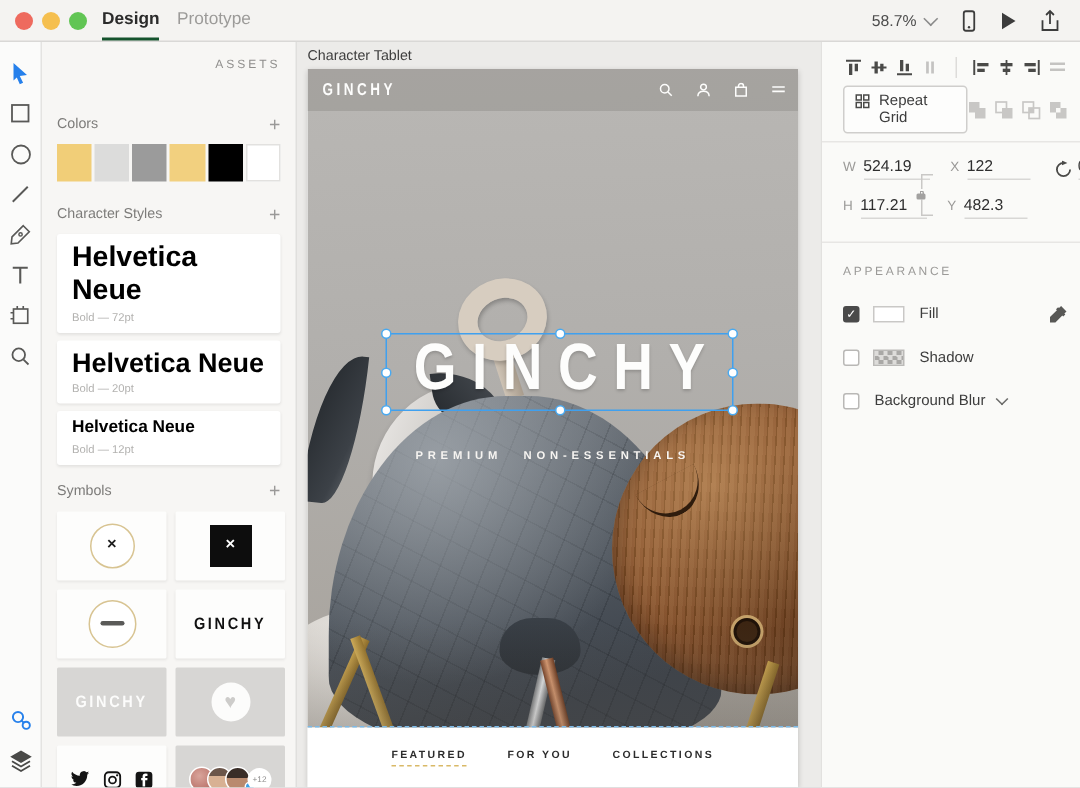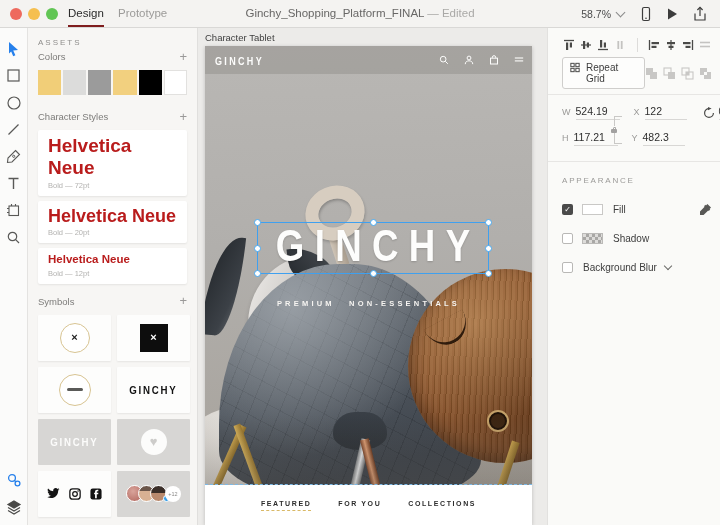--- a/index.html
+++ b/index.html
@@ -6,21 +6,21 @@
   html,body { background:#d8d8d8; }
   #app { position:relative; width:720px; height:525px; background:#ecebe9;
          font-family:"Liberation Sans", sans-serif; overflow:hidden;
          -webkit-font-smoothing:antialiased; }
 
   
   .topbar { position:absolute; left:0; top:0; width:720px; height:28px;
             background:#f4f3f1; border-bottom:1px solid #d9d8d6; z-index:40; }
   .dot { position:absolute; top:8px; width:12px; height:12px; border-radius:50%; }
   .tab { position:absolute; top:0; height:27px; font-size:11.5px; line-height:27px; cursor:default; }
-  .tab.active { color:#2b2b2b; font-weight:400; border-bottom:2px solid #7f1d1d; }
+  .tab.active { color:#2b2b2b; font-weight:700; border-bottom:2px solid #14532d; }
   .tab.inactive { color:#9c9b99; }
   .doc-title { position:absolute; left:50%; transform:translateX(-50%); top:7px;
                font-size:11.5px; color:#686766; white-space:nowrap; }
   .doc-title .sep, .doc-title .status { color:#aaa9a7; }
   .zoom-ctrl { position:absolute; right:96px; top:8px; font-size:10.5px; color:#4c4c4c;
                display:flex; align-items:center; gap:6px; }
   .chev { width:7px; height:7px; border-right:1.4px solid #8a8a8a; border-bottom:1.4px solid #8a8a8a;
           transform:rotate(45deg); margin-top:-3px; }
   .tb-icon { position:absolute; top:6px; width:16px; height:16px; }
 
@@ -29,30 +29,30 @@
               background:#fbfbfa; border-right:1px solid #e4e3e1; z-index:30;
               display:flex; flex-direction:column; align-items:center; padding:12px 0 10px; gap:10px; }
   .tool { width:17px; height:17px; display:flex; align-items:center; justify-content:center; }
   .tool svg { display:block; }
   .rail-spacer { flex:1; }
 
   
   .assets { position:absolute; left:28px; top:28px; width:170px; height:497px;
             background:#f7f6f4; border-right:1px solid #e0dfdd; z-index:20;
             padding:10px 10px 0 10px; }
-  .panel-title { font-size:8px; letter-spacing:2px; color:#8f8e8c; margin-bottom:4px; }
+  .panel-title { font-size:8px; letter-spacing:2px; color:#8f8e8c; margin-bottom:30px;text-align:right; }
   .sec-head { display:flex; align-items:center; justify-content:space-between;
               font-size:9.5px; color:#7d7c7a; margin-bottom:8px; }
   .plus { font-size:13px; color:#9a9998; line-height:10px; cursor:default; }
   .swatch-row { display:flex; gap:2px; margin-bottom:16px; }
   .swatch { width:24px; height:25px; }
   .swatch.white { border:1px solid #e2e1df; }
   .cs-card { background:#fff; border-radius:2px; box-shadow:0 1px 2px rgba(0,0,0,.08);
              padding:5px 10px 6px; margin-bottom:5px; }
-  .cs-name { font-weight:700; color:#b91c1c; line-height:1.15; }
+  .cs-name { font-weight:700; color:#000000; line-height:1.15; }
   .cs-name.s72 { font-size:19px; }
   .cs-name.s20 { font-size:18px; }
   .cs-name.s12 { font-size:11.5px; }
   .cs-detail { font-size:7.5px; color:#b3b2b0; margin-top:2px; }
   .sym-grid { display:grid; grid-template-columns:73px 73px; gap:6px; margin-top:4px; }
   .sym-cell { height:46px; border-radius:1px; display:flex; align-items:center; justify-content:center; }
   .sym-cell.light { background:#fdfdfc; box-shadow:0 1px 2px rgba(0,0,0,.07); }
   .sym-cell.gray { background:#d7d6d4; }
   .ring { width:30px; height:30px; border-radius:50%; border:1px solid #d8c492;
           display:flex; align-items:center; justify-content:center; background:#fff; }
@@ -205,25 +205,20 @@
 <body>
 
 <div id="app">
 
   <div class="topbar">
     <span class="dot" style="left:10px;background:#ee6a5e;"></span>
     <span class="dot" style="left:28px;background:#f5bf4f;"></span>
     <span class="dot" style="left:46px;background:#61c554;"></span>
     <span class="tab active" style="left:68px;">Design</span>
     <span class="tab inactive" style="left:118px;">Prototype</span>
-    <span class="doc-title">
-      <span>Ginchy_Shopping_Platform_FINAL</span>
-      <span class="sep">—</span>
-      <span class="status">Edited</span>
-    </span>
     <span class="zoom-ctrl">
       <span>58.7%</span>
       <span class="chev"></span>
     </span>
     <span class="tb-icon" style="right:66px;">
       <svg width="16" height="16" viewBox="0 0 16 16">
           <rect x="4.5" y="1.5" width="7" height="13" rx="1.5" fill="none" stroke="#3c3c3c" stroke-width="1.2"></rect>
           <circle cx="8" cy="12.2" r=".8" fill="#3c3c3c"></circle>
         </svg>
     </span>

